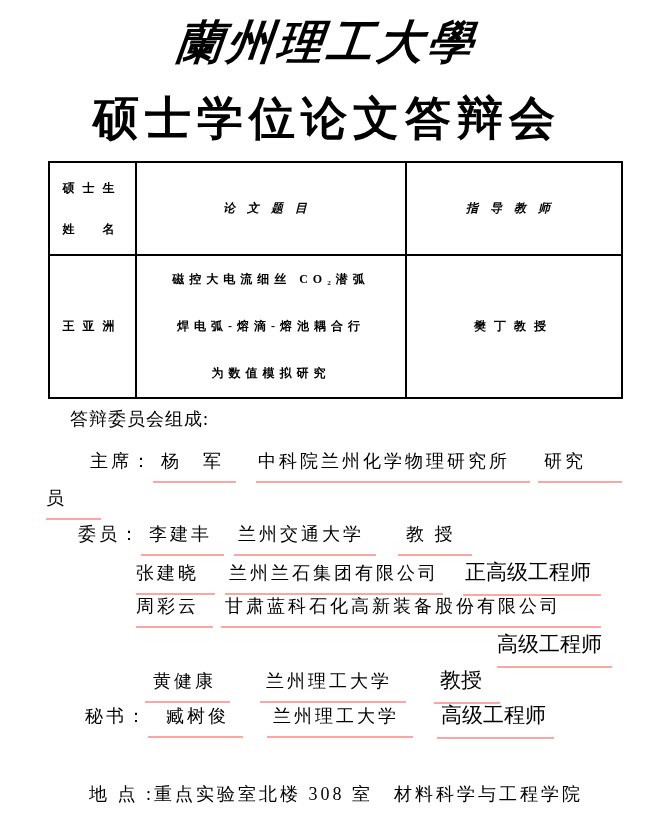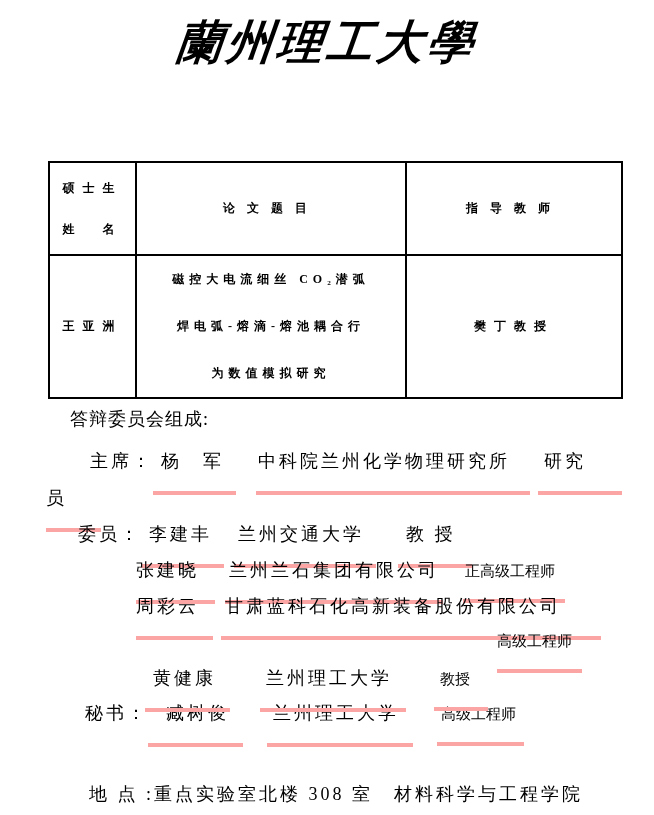--- a/index.html
+++ b/index.html
@@ -35,61 +35,62 @@
     border:2px solid #000;
     text-align:center;vertical-align:middle;
     font-weight:bold;font-size:12px;
     padding:0;
   }
   .col1{width:87px;} .col2{width:270px;} .col3{width:216px;}
   .hdr-row td{height:91px;}
   .body-row td{height:141px;}
   .cell-name{letter-spacing:8px;}
   .student-hdr div{line-height:41px;letter-spacing:8px;}
-  .hdr-wide{letter-spacing:12px;}
+  .hdr-wide{letter-spacing:12px;font-style:italic;}
   .thesis-cell div{line-height:47px;letter-spacing:5px;}
 
   
   .cl{
     position:absolute;
     font-weight:normal;font-size:18px;letter-spacing:3px;
     white-space:nowrap;
   }
   .heading{left:70px;top:407px;letter-spacing:1px;}
   .lineA1{left:90px;top:449px;}
   .lineA2{left:46px;top:486px;}
   .lineB{left:78px;top:522px;}
   .lineC{left:136px;top:558px;}
   .lineD{left:136px;top:594px;}
   .lineE{left:497px;top:630px;}
   .lineF{left:145px;top:666px;}
   .lineG{left:85px;top:701px;}
   .lineH{left:89px;top:740px;}
   .lineI{left:89px;top:782px;}
 
-  .u{border-bottom:4px solid #fca5a5;padding-bottom:20px;}
-  .condensed{letter-spacing:0;font-size:15px;}
+  .u{border-bottom:2px solid #fca5a5;padding-bottom:10px;}
+  .condensed{letter-spacing:0;font-size:21px;}
 
   .pl2{padding-left:2px;} .pl4{padding-left:4px;} .pl6{padding-left:6px;}
   .pl8{padding-left:8px;} .pl18{padding-left:18px;}
   .pr4{padding-right:4px;} .pr8{padding-right:8px;} .pr10{padding-right:10px;}
   .pr12{padding-right:12px;} .pr14{padding-right:14px;} .pr16{padding-right:16px;}
   .pr18{padding-right:18px;} .pr20{padding-right:20px;} .pr34{padding-right:34px;} .pr36{padding-right:36px;}
   .pr40{padding-right:40px;}
   .g6{margin-left:20px;} .g8{margin-left:8px;} .g10{margin-left:10px;}
   .g22{margin-left:22px;} .g24{margin-left:24px;}
   .g28{margin-left:28px;} .g30{margin-left:30px;}
 </style>
 </head>
 <body>
 
 <div class="page">
 
   <div class="logo">蘭州理工大學</div>
 
+  <div class="doc-title">硕士学位论文答辩会</div>
 
   <table class="info-table">
     <colgroup>
         <col class="col1">
         <col class="col2">
         <col class="col3">
       </colgroup>
     <tbody>
       <tr class="hdr-row">
         <td class="student-hdr">

